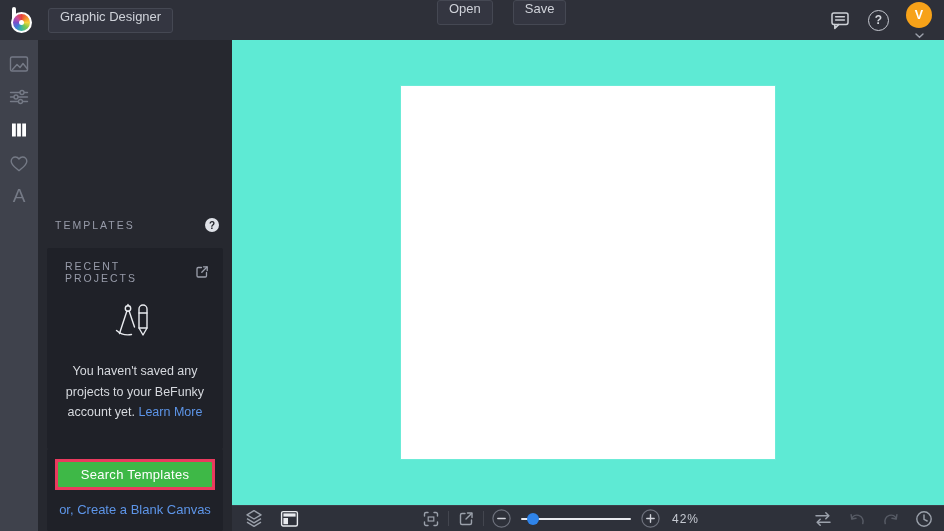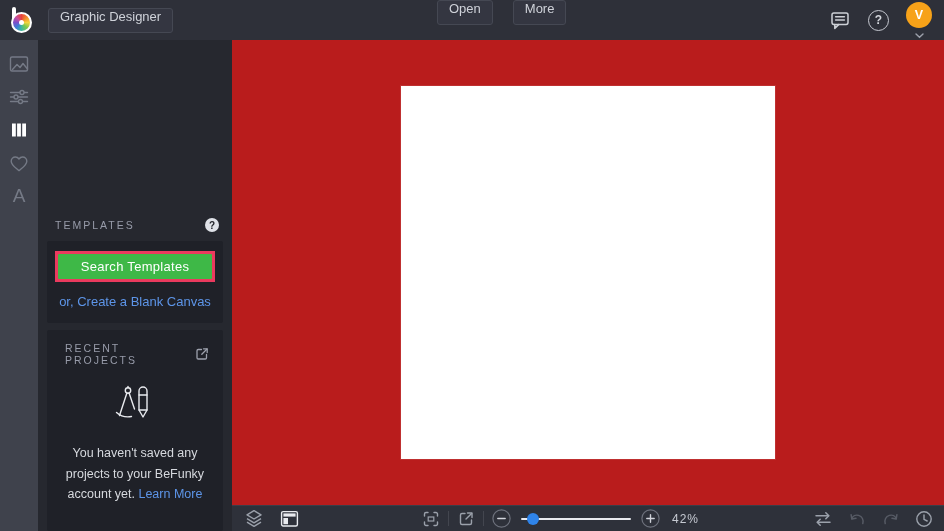--- a/index.html
+++ b/index.html
@@ -73,21 +73,21 @@
   }
   .blank-link { display:block; text-align:center; margin-top:12px; color:#5d95e8; font-size:13px; text-decoration:none; }
   .section-recent { margin-top:7px; padding:12px 10px 26px; }
   .recent-head { display:flex; align-items:center; justify-content:space-between; padding:0 3px 0 8px; }
   .ext-btn { color:#9da1ad; display:flex; }
   .empty-state { text-align:center; margin-top:18px; }
   .empty-text { margin-top:13px; font-size:12.5px; line-height:1.65; color:#d6d9de; }
   .learn-more { color:#5d95e8; text-decoration:none; }
 
   
-  .workspace { flex:1; display:flex; flex-direction:column; background:#b91c1c; }
+  .workspace { flex:1; display:flex; flex-direction:column; background:#5eead4; }
   .canvas-area { flex:1; display:flex; align-items:center; justify-content:center; }
   .canvas { width:374px; height:373px; background:#ffffff; box-shadow:0 0 0 1px rgba(255,255,255,.09); }
 
   .toolbar {
     height:26px; background:#2e313a; border-top:1px solid #3b3e48;
     position:relative; color:#9ba1ab;
   }
   .tb-group { position:absolute; top:0; bottom:0; display:flex; align-items:center; }
   .tb-left { left:13px; gap:17px; }
   .tb-center { left:190px; }
@@ -119,21 +119,21 @@
   </button>
 
   <div class="center-actions">
     <button class="hdr-btn">
       <span>Open</span>
       <svg width="9" height="6" viewBox="0 0 9 6" fill="none" stroke="#aeb2bb" stroke-width="1.4" stroke-linecap="round">
           <polyline points="1,1 4.5,4.3 8,1"></polyline>
         </svg>
     </button>
     <button class="hdr-btn">
-      <span>More</span>
+      <span>Save</span>
       <svg width="9" height="6" viewBox="0 0 9 6" fill="none" stroke="#aeb2bb" stroke-width="1.4" stroke-linecap="round">
           <polyline points="1,1 4.5,4.3 8,1"></polyline>
         </svg>
     </button>
   </div>
 
   <div class="right-actions">
     <button class="icon-btn">
       <svg width="22" height="20" viewBox="0 0 22 20" fill="none" stroke="#cdd0d6" stroke-width="1.5" stroke-linecap="round" stroke-linejoin="round">
         <rect x="3" y="3" width="16" height="11.4" rx="1.8"></rect>
@@ -192,27 +192,20 @@
     </button>
   </nav>
 
   <aside class="panel">
     <div class="panel-top">
       <span class="sect-title">TEMPLATES</span>
       <button class="help-badge">
         <span>?</span>
       </button>
     </div>
-
-    <section class="section section-templates">
-      <div class="highlight-frame">
-        <button class="green-btn">Search Templates</button>
-      </div>
-      <a href="#" class="blank-link">or, Create a Blank Canvas</a>
-    </section>
 
     <section class="section section-recent">
       <div class="recent-head">
         <span class="sect-title">RECENT PROJECTS</span>
         <button class="ext-btn">
           <svg width="16" height="16" viewBox="0 0 16 16" fill="none" stroke="currentColor" stroke-width="1.3" stroke-linecap="round" stroke-linejoin="round">
             <path d="M7.5 3.5 H4.2 A1.2 1.2 0 0 0 3 4.7 V11.8 A1.2 1.2 0 0 0 4.2 13 H11.3 A1.2 1.2 0 0 0 12.5 11.8 V8.5"></path>
             <polyline points="9.5,2.8 13.2,2.8 13.2,6.5"></polyline>
             <line x1="13" y1="3" x2="7.8" y2="8.2"></line>
           </svg>
@@ -230,20 +223,27 @@
           <line x1="27" y1="26" x2="35" y2="26"></line>
         </svg>
         <p class="empty-text">
           <span style="display:block">You haven't saved any</span>
           <span style="display:block">projects to your BeFunky</span>
           <span>account yet.</span>
           <a href="#" class="learn-more">Learn More</a>
         </p>
       </div>
     </section>
+
+    <section class="section section-templates">
+      <div class="highlight-frame">
+        <button class="green-btn">Search Templates</button>
+      </div>
+      <a href="#" class="blank-link">or, Create a Blank Canvas</a>
+    </section>
   </aside>
 
   <div class="workspace">
     <div class="canvas-area">
       <div class="canvas"></div>
     </div>
 
     <div class="toolbar">
       <div class="tb-group tb-left">
         <button class="icon-btn">

